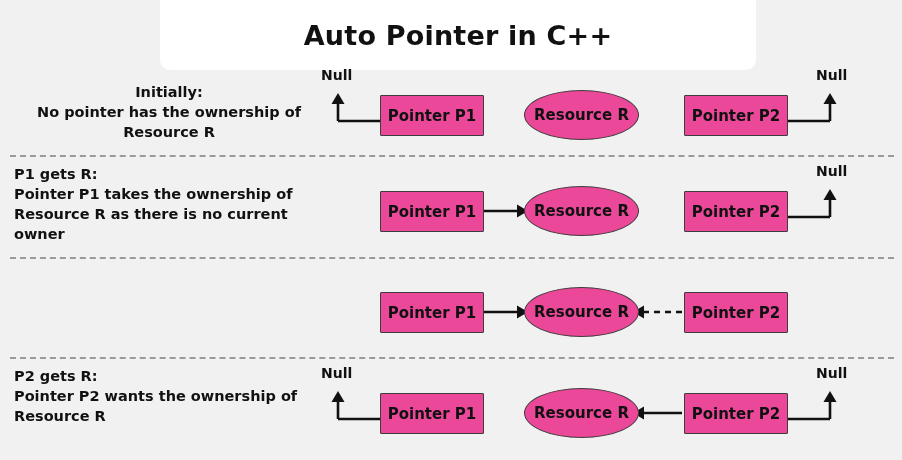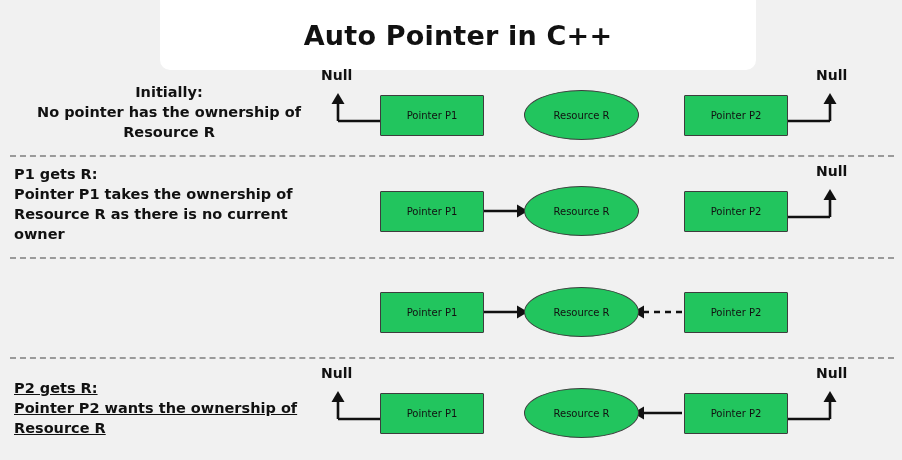--- a/index.html
+++ b/index.html
@@ -84,28 +84,28 @@
     position: absolute;
     left: 324px;
     top: 0;
     width: 578px;
     height: 100%;
   }
 
   .node {
     position: absolute;
     box-sizing: border-box;
-    background: #22c55e;
+    background: #ec4899;
     border: 1.6px solid #3d3d3d;
     display: flex;
     align-items: center;
     justify-content: center;
     color: #111111;
-    font-size: 10px;
-    font-weight: 400;
+    font-size: 15px;
+    font-weight: 700;
     white-space: nowrap;
   }
   .node.box {
     width: 104px;
     height: 41px;
     border-radius: 1px;
   }
   .node.ellipse {
     width: 115px;
     height: 50px;
@@ -189,21 +189,21 @@
           <line x1="358" y1="54" x2="311" y2="54" stroke="#111111" stroke-width="2.6" stroke-dasharray="6 5"></line>
           <polygon points="320,47.5 309,54 320,60.5" fill="#111111"></polygon>
         </svg>
         <div class="node box" style="left: 56px; top: 34px;">Pointer P1</div>
         <div class="node ellipse" style="left: 200px; top: 29px;">Resource R</div>
         <div class="node box" style="left: 360px; top: 34px;">Pointer P2</div>
       </div>
       <div class="row-sep" style="top: 99px;"></div>
     </div>
     <div class="row" style="top: 288px; height: 102px;">
-      <div class="row-desc" style="top: 20px; text-decoration: underline;">
+      <div class="row-desc" style="top: 8px;">
         <span class="heading">P2 gets R:</span>
         <span class="body">Pointer P2 wants the ownership of Resource R</span>
       </div>
       <div class="diagram">
         <div class="null-label" style="left: -3px; top: 7px;">Null</div>
         <div class="null-label" style="left: 492px; top: 7px;">Null</div>
         <svg class="edges" viewBox="0 0 578 102" width="578" height="102">
           <line x1="358" y1="55" x2="311" y2="55" stroke="#111111" stroke-width="2.6"></line>
           <polygon points="320,48.5 309,55 320,61.5" fill="#111111"></polygon>
           <line x1="56" y1="61" x2="14" y2="61" stroke="#111111" stroke-width="2.6"></line>

